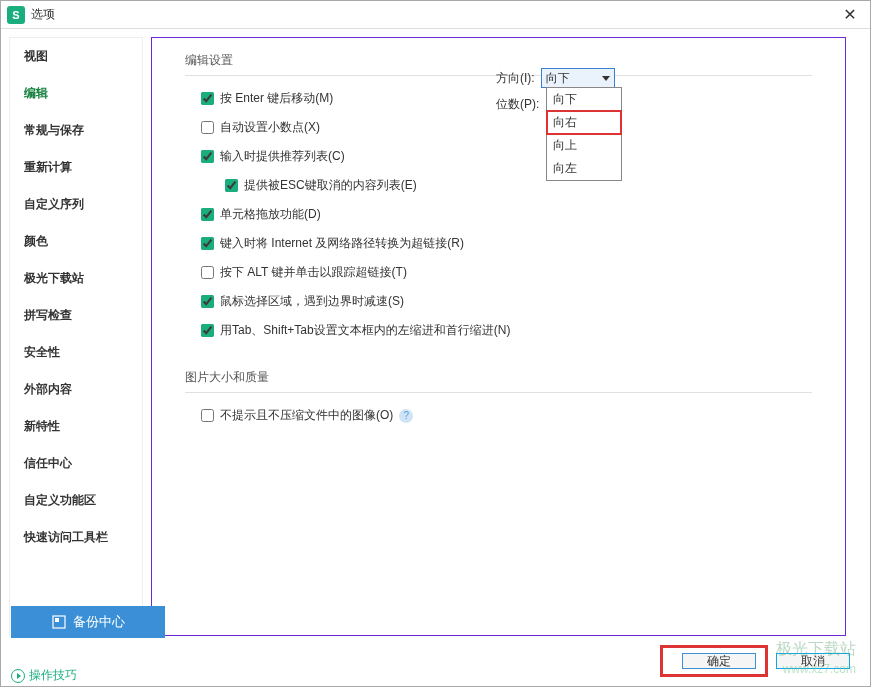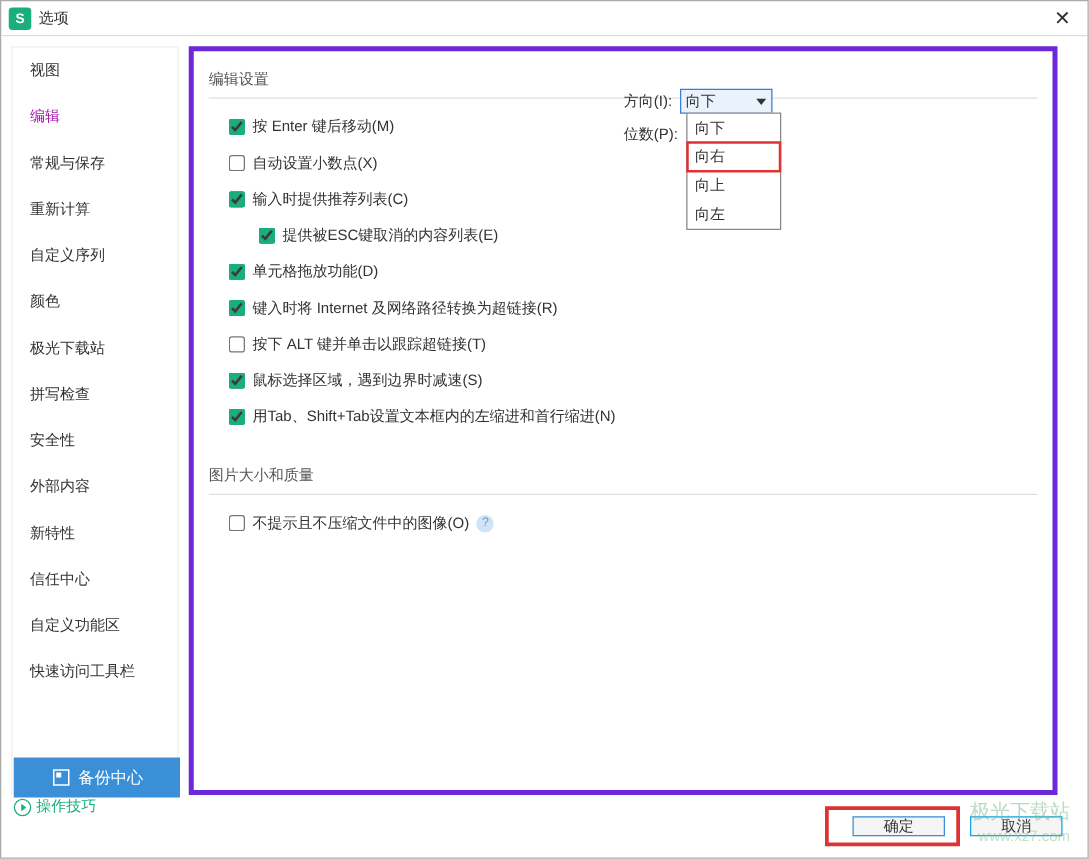--- a/index.html
+++ b/index.html
@@ -48,34 +48,35 @@
       height: calc(100% - 28px - 50px);
     }
     .sidebar {
       width: 134px;
       border-right: 1px solid #1d4ed8;
       display: flex;
       flex-direction: column;
       margin: 8px 0 0 8px;
       border: 1px solid #eee;
       border-bottom: none;
+      font-weight: bold;
     }
     .sidebar-item {
       padding: 10px 14px;
       cursor: pointer;
       color: #333;
     }
     .sidebar-item.active {
-      color: #a21caf;
+      color: #15803d;
     }
     .main {
       flex: 1;
-      padding: 14px 12px;
+      padding: 14px 33px;
       margin: 8px 24px 0 8px;
-      border: 4px solid #6d28d9;
+      border: 1px solid #6d28d9;
       overflow: hidden;
       position: relative;
     }
     .section-title {
       font-size: 12px;
       color: #555;
       margin-bottom: 6px;
     }
     .section-divider {
       border-top: 1px solid #e0e0e0;
@@ -152,35 +153,35 @@
       color: #5a9fd6;
       align-items: center;
       justify-content: center;
       font-size: 10px;
       margin-left: 6px;
     }
     .backup-btn {
       position: absolute;
       left: 10px;
       bottom: 48px;
-      width: 133px;
+      width: 154px;
       height: 32px;
       background: #3a8fd6;
       color: #fff;
       display: flex;
       align-items: center;
       justify-content: center;
       cursor: pointer;
       font-size: 13px;
     }
     .backup-btn svg { margin-right: 6px; }
     .tips-link {
       position: absolute;
       left: 10px;
-      bottom: 32px;
+      bottom: 2px;
       color: #1aad7e;
       display: flex;
       align-items: center;
       cursor: pointer;
     }
     .tips-link .play-icon {
       width: 14px; height: 14px;
       border: 1px solid #1aad7e;
       border-radius: 50%;
       display: flex;

